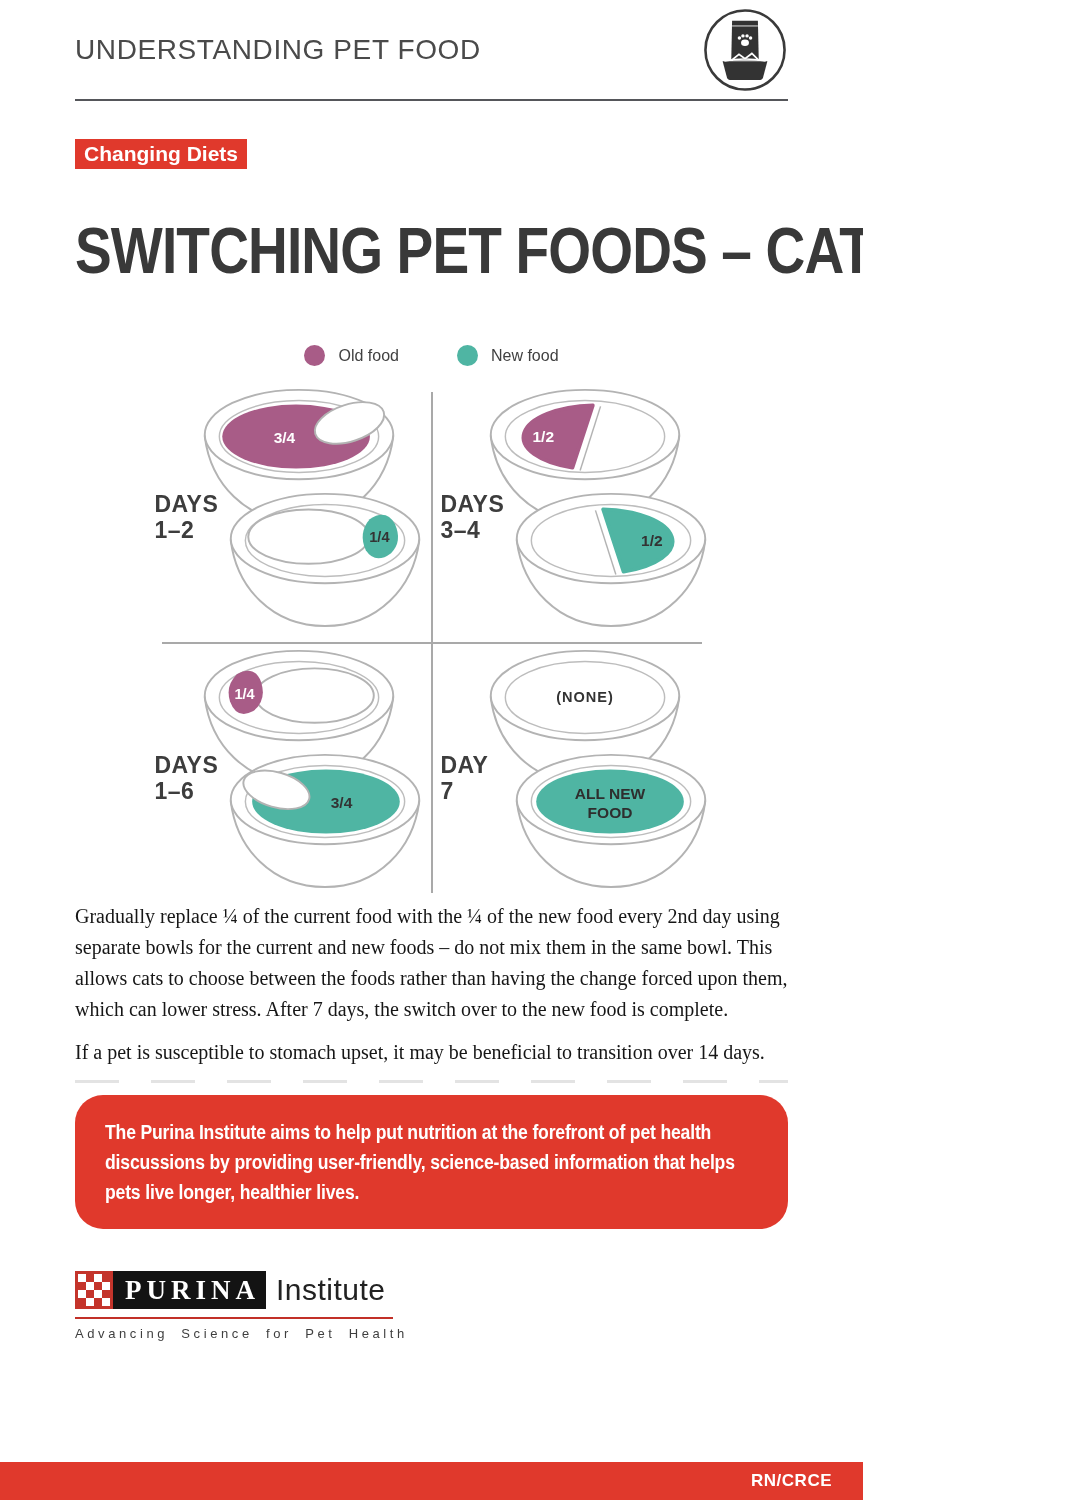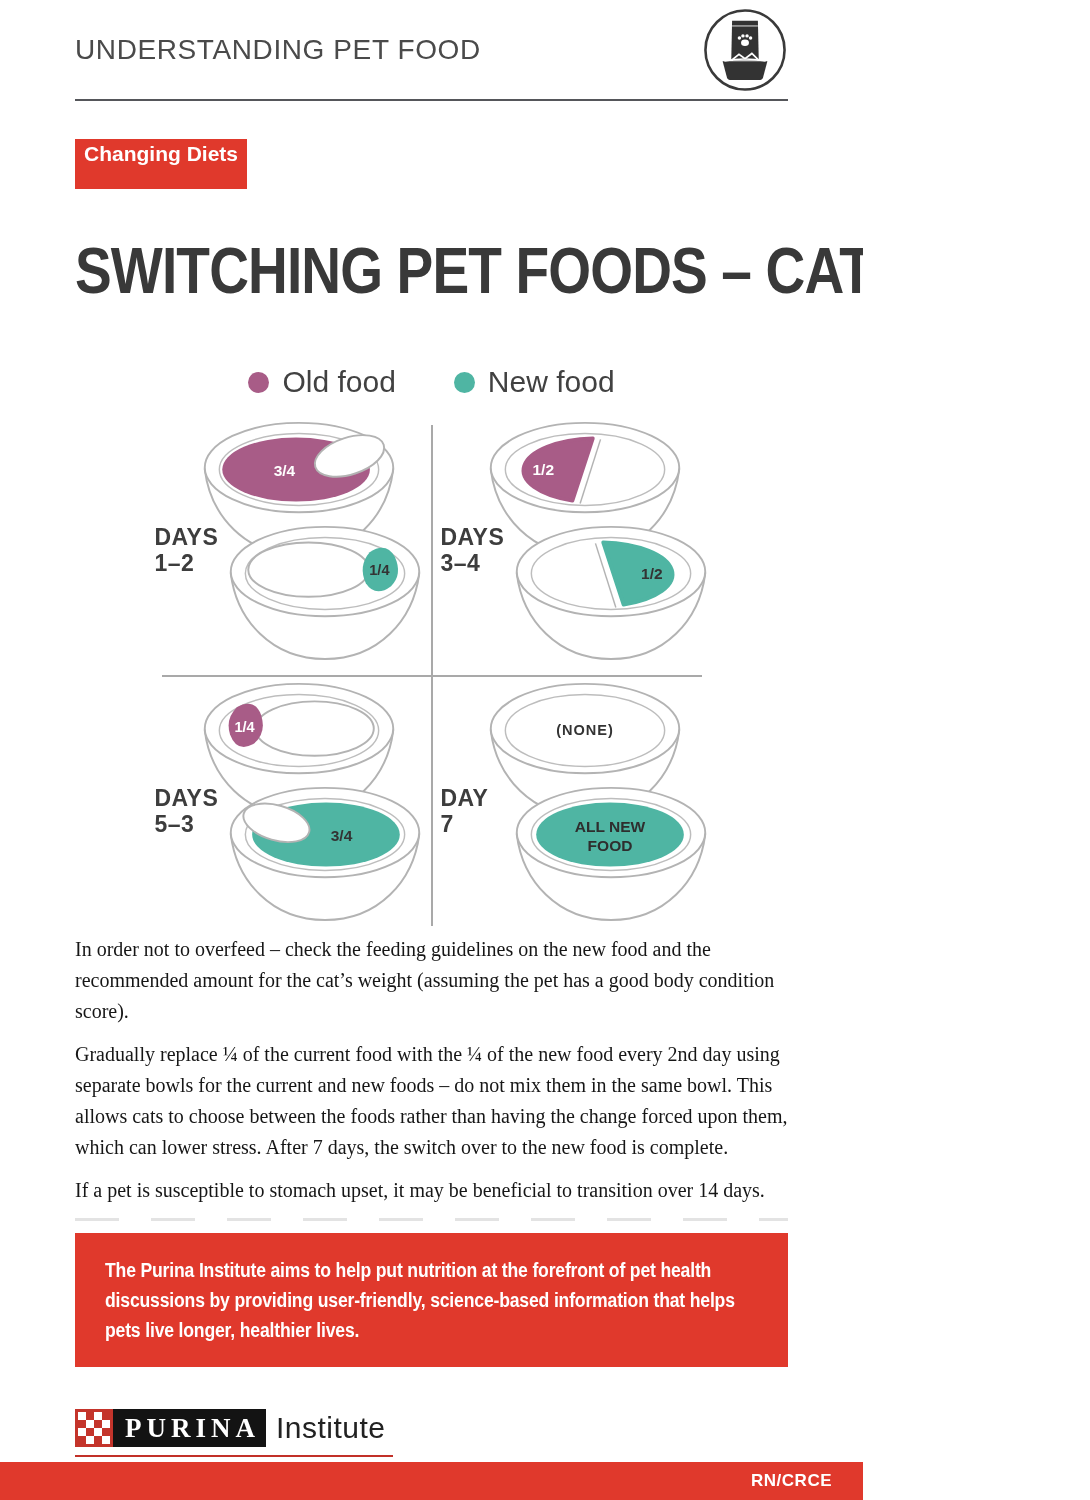--- a/index.html
+++ b/index.html
@@ -8,27 +8,27 @@
   .content{margin:0 75px;}
 
   
   .topbar{display:flex;justify-content:space-between;align-items:center;
           margin:0 75px;height:101px;border-bottom:2px solid #55565a;box-sizing:border-box;}
   .topbar-title{font-size:28px;font-weight:400;letter-spacing:.6px;color:#4a4a4a;margin:0;}
   .circle-icon{width:86px;height:86px;flex:0 0 auto;}
 
   
   .badge{display:inline-block;background:#e0392c;color:#fff;font-weight:700;
-         font-size:21px;padding:3px 9px 23px;margin-top:38px;}
+         font-size:21px;padding:3px 9px 3px;margin-top:38px;}
   .big-title{margin:50px 0 0;font-size:64px;line-height:1;font-weight:700;color:#393939;
              letter-spacing:-1px;white-space:nowrap;transform:scaleX(.86);transform-origin:left center;}
 
   
   .legend{display:flex;justify-content:center;align-items:center;gap:58px;margin-top:62px;}
-  .legend-item{display:flex;align-items:center;gap:13px;font-size:30px;color:#414141;}
+  .legend-item{display:flex;align-items:center;gap:13px;font-size:16px;color:#414141;}
   .dot{width:21px;height:21px;border-radius:50%;}
   .dot-old{background:#a85c87;}
   .dot-new{background:#4fb5a3;}
 
   
   .diagram{position:relative;width:562px;height:515px;margin:20px auto 0;}
   .vdiv{position:absolute;left:280px;top:6px;width:2px;height:501px;background:#a9a9a9;}
   .hdiv{position:absolute;left:11px;top:256px;width:540px;height:2px;background:#a9a9a9;}
   .quad{position:absolute;width:276px;height:252px;}
   .q1{left:0;top:0;}   .q2{left:286px;top:0;}
@@ -42,21 +42,21 @@
 
   
   .statement{margin:44px 0 22px;font-size:20.5px;letter-spacing:-.3px;color:#b5413a;
              font-weight:400;white-space:nowrap;}
   .body-copy p{font-family:"Liberation Serif",serif;font-size:20px;line-height:1.55;
                color:#161616;margin:0 0 12px;}
 
   .dash-line{height:3px;margin-top:10px;
              background:repeating-linear-gradient(90deg,#e3e3e3 0 44px,transparent 44px 76px);}
 
-  .banner{margin-top:12px;background:#e0392c;padding:22px 30px;}
+  .banner{margin-top:12px;background:#e0392c;padding:22px 30px;border-radius:28px;}
   .banner-text{color:#fff;font-weight:700;font-size:20px;line-height:1.5;letter-spacing:-.2px;
                transform:scaleX(.88);transform-origin:left center;width:114%;}
 
   
   .logo-block{margin-top:42px;}
   .logo-row{display:flex;align-items:center;}
   .checker{width:38px;height:38px;border:3px solid #c4342b;box-sizing:border-box;
            background:repeating-conic-gradient(#c4342b 0% 25%, #ffffff 0% 50%);
            background-size:16px 16px;}
   .purina-box{background:#131313;color:#fff;font-family:"Liberation Serif",serif;font-weight:700;
@@ -158,21 +158,21 @@
           <ellipse cx="105" cy="52" rx="82" ry="37" fill="#fff" stroke="#bdbdbd" stroke-width="1.5"></ellipse>
           <path d="M 97 20 A 76 33 0 0 1 118 84 Z" fill="#4fb5a3" stroke="#4fb5a3" stroke-width="4" stroke-linejoin="round"></path>
           <line x1="89" y1="21" x2="110" y2="87" stroke="#b3b3b3" stroke-width="1.5"></line>
           <text x="147" y="58" text-anchor="middle" font-size="16" fill="#333">1/2</text>
         </svg>
       </div>
 
       <div class="quad q3">
         <div class="qlabel">
           <div>DAYS</div>
-          <div>5–3</div>
+          <div>1–6</div>
         </div>
         <svg class="bowl bowlA" viewBox="0 0 210 150">
           <path d="M 8 52 C 14 100 50 140 105 140 C 160 140 196 100 202 52 Z" fill="#fff" stroke="#b3b3b3" stroke-width="2"></path>
           <ellipse cx="105" cy="50" rx="97" ry="46" fill="#fff" stroke="#b3b3b3" stroke-width="2"></ellipse>
           <ellipse cx="105" cy="52" rx="82" ry="37" fill="#fff" stroke="#bdbdbd" stroke-width="1.5"></ellipse>
           <ellipse cx="121" cy="50" rx="61" ry="28" fill="#fff" stroke="#b3b3b3" stroke-width="2"></ellipse>
           <path d="M 41 28 Q 59 18 66 36 Q 72 55 58 66 Q 41 75 34 56 Q 29 40 41 28 Z" fill="#a85c87"></path>
           <text x="49" y="54" text-anchor="middle" font-size="15" fill="#fff">1/4</text>
         </svg>
         <svg class="bowl bowlB" viewBox="0 0 210 150">
@@ -204,21 +204,20 @@
           <text x="104" y="49" text-anchor="middle" font-size="16" fill="#2e2e2e">ALL NEW</text>
           <text x="104" y="69" text-anchor="middle" font-size="16" fill="#2e2e2e">FOOD</text>
         </svg>
       </div>
     </div>
 
     
 
     
     <div class="body-copy">
-      <p>In order not to overfeed – check the feeding guidelines on the new food and the recommended amount for the cat’s weight (assuming the pet has a good body condition score).</p>
       <p>Gradually replace ¼ of the current food with the ¼ of the new food every 2nd day using separate bowls for the current and new foods – do not mix them in the same bowl. This allows cats to choose between the foods rather than having the change forced upon them, which can lower stress. After 7 days, the switch over to the new food is complete.</p>
       <p>If a pet is susceptible to stomach upset, it may be beneficial to transition over 14 days.</p>
     </div>
 
     
     <div class="dash-line"></div>
 
     
     <div class="banner">
       <div class="banner-text">The Purina Institute aims to help put nutrition at the forefront of pet health discussions by providing user-friendly, science-based information that helps pets live longer, healthier lives.</div>

